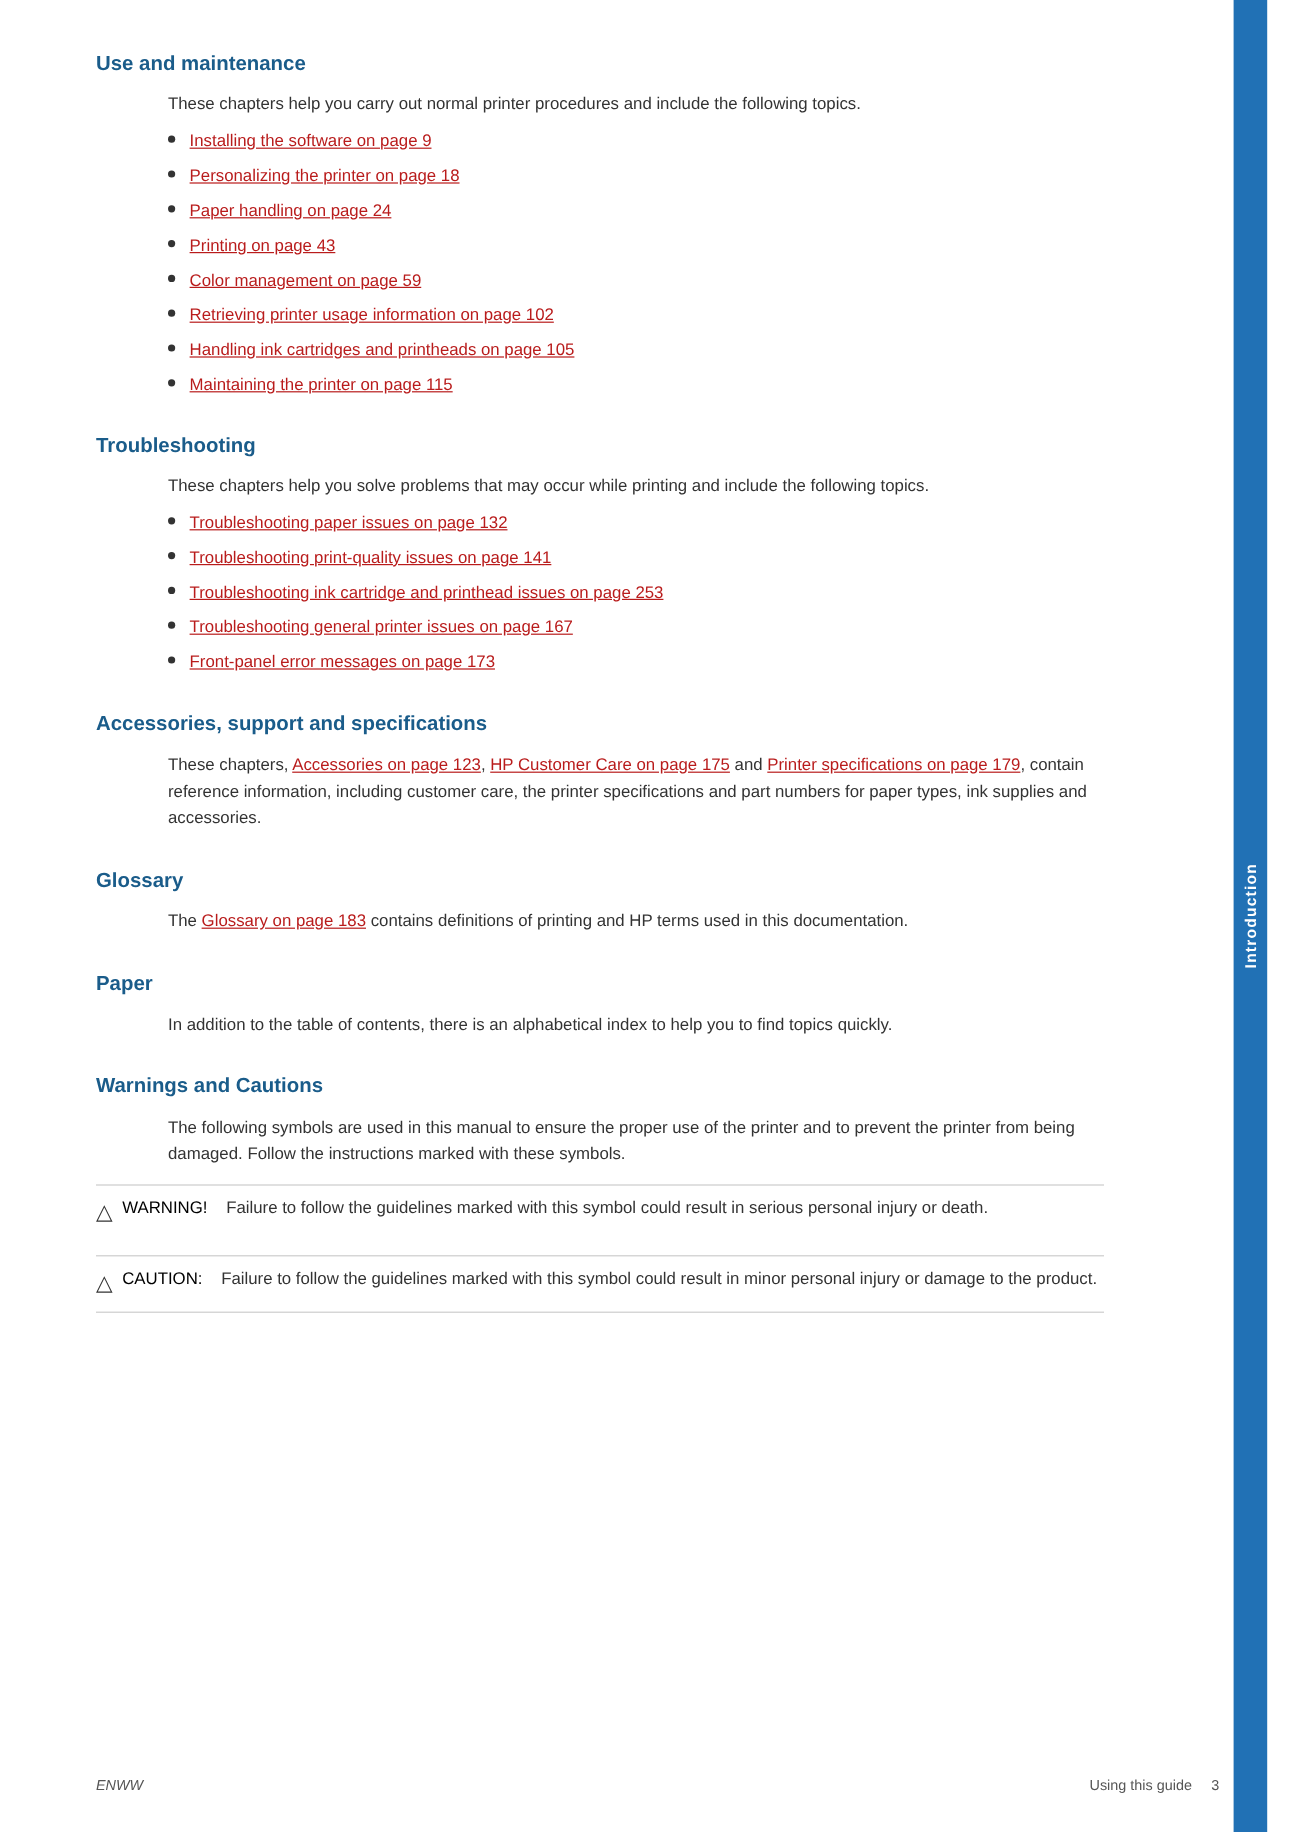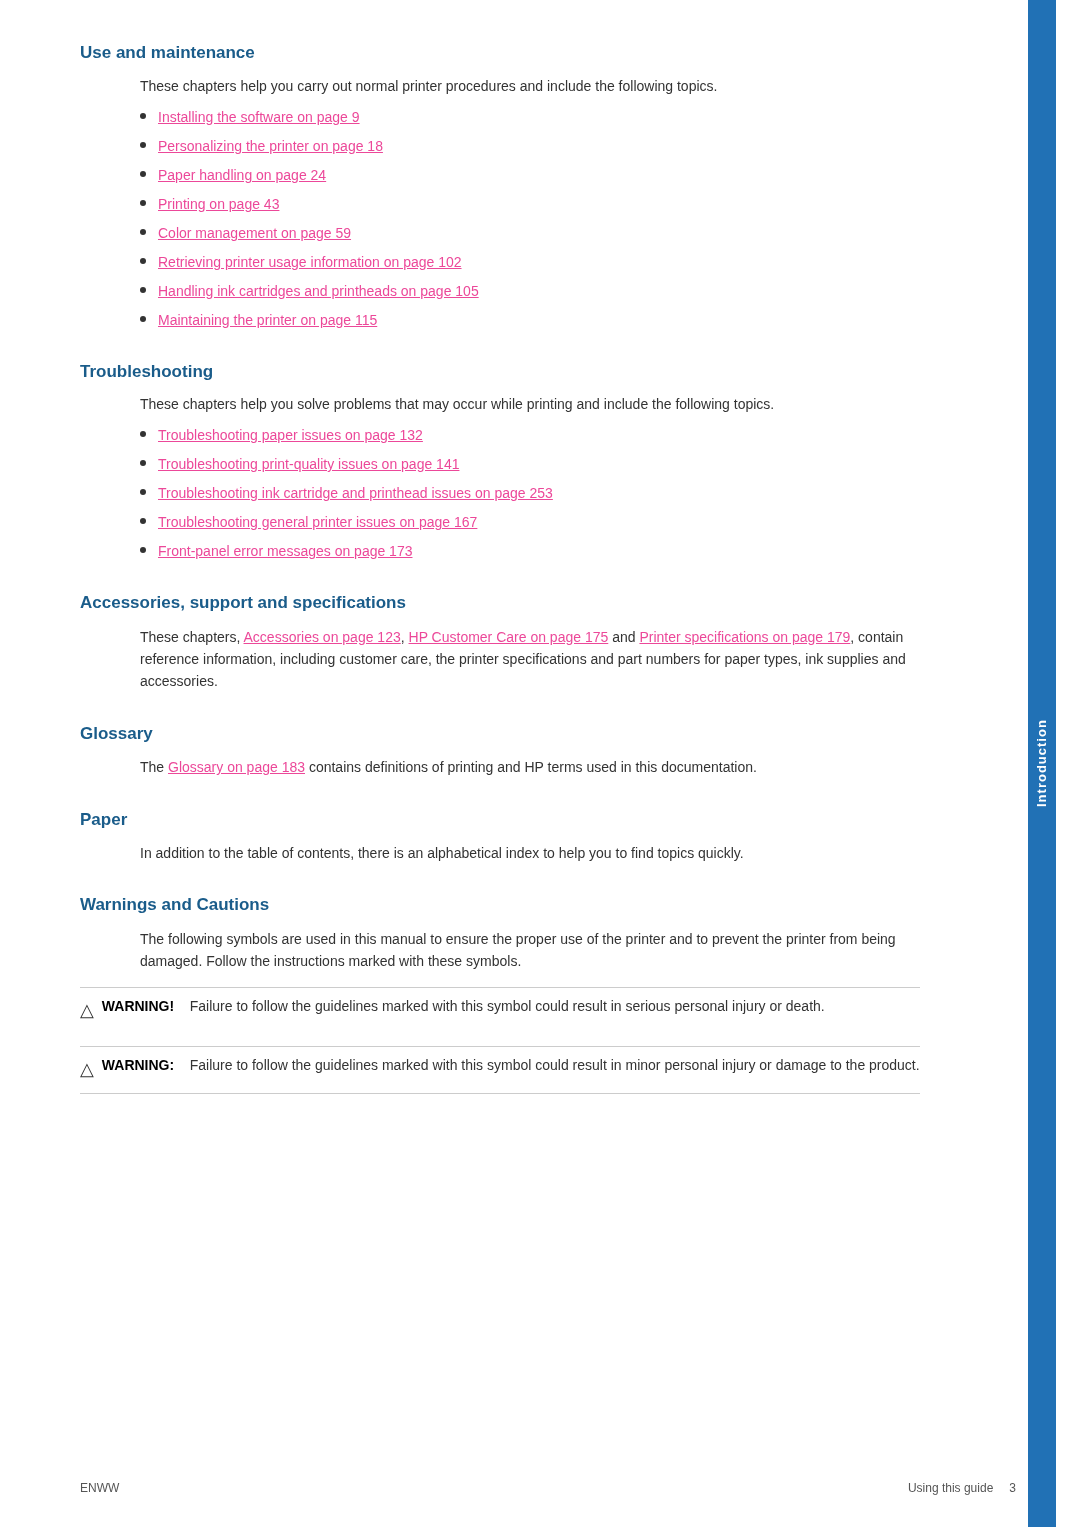--- a/index.html
+++ b/index.html
@@ -82,21 +82,21 @@
       width: 6px;
       height: 6px;
       background: #333;
       border-radius: 50%;
       margin-top: 6px;
       margin-right: 12px;
       flex-shrink: 0;
     }
 
     .link {
-      color: #ec4899;
+      color: #b91c1c;
       text-decoration: underline;
       cursor: pointer;
     }
 
     
     .inline-text {
       margin-left: 60px;
       font-size: 14px;
       color: #333;
       line-height: 1.6;
@@ -125,21 +125,21 @@
     }
 
     .triangle-icon {
       font-size: 18px;
       margin-right: 8px;
       margin-top: 1px;
       color: #333;
     }
 
     .warning-label {
-      font-weight: bold;
+      font-weight: normal;
       font-size: 14px;
     }
 
     .warning-label.warning-color {
       color: #000;
     }
 
     .warning-text {
       font-size: 14px;
       color: #333;
@@ -152,20 +152,21 @@
       bottom: 30px;
       left: 80px;
       right: 40px;
       display: flex;
       justify-content: space-between;
       font-size: 12px;
       color: #555;
     }
 
     .footer-left {
+      font-style: italic;
     }
 
     .footer-right {
       display: flex;
       gap: 16px;
       text-align: right;
     }
   </style>
 </head>
 <body>
@@ -268,21 +269,21 @@
         <div class="warning-text">
           <span class="warning-label warning-color">WARNING!</span>
           &nbsp;&nbsp;
           <span>Failure to follow the guidelines marked with this symbol could result in serious personal injury or death.</span>
         </div>
       </div>
 
       <div class="warning-box">
         <span class="triangle-icon">△</span>
         <div class="warning-text">
-          <span class="warning-label warning-color">WARNING:</span>
+          <span class="warning-label warning-color">CAUTION:</span>
           &nbsp;&nbsp;
           <span>Failure to follow the guidelines marked with this symbol could result in minor personal injury or damage to the product.</span>
         </div>
       </div>
     </div>
 
     <div class="footer">
       <span class="footer-left">ENWW</span>
       <div class="footer-right">
         <span>Using this guide</span>

